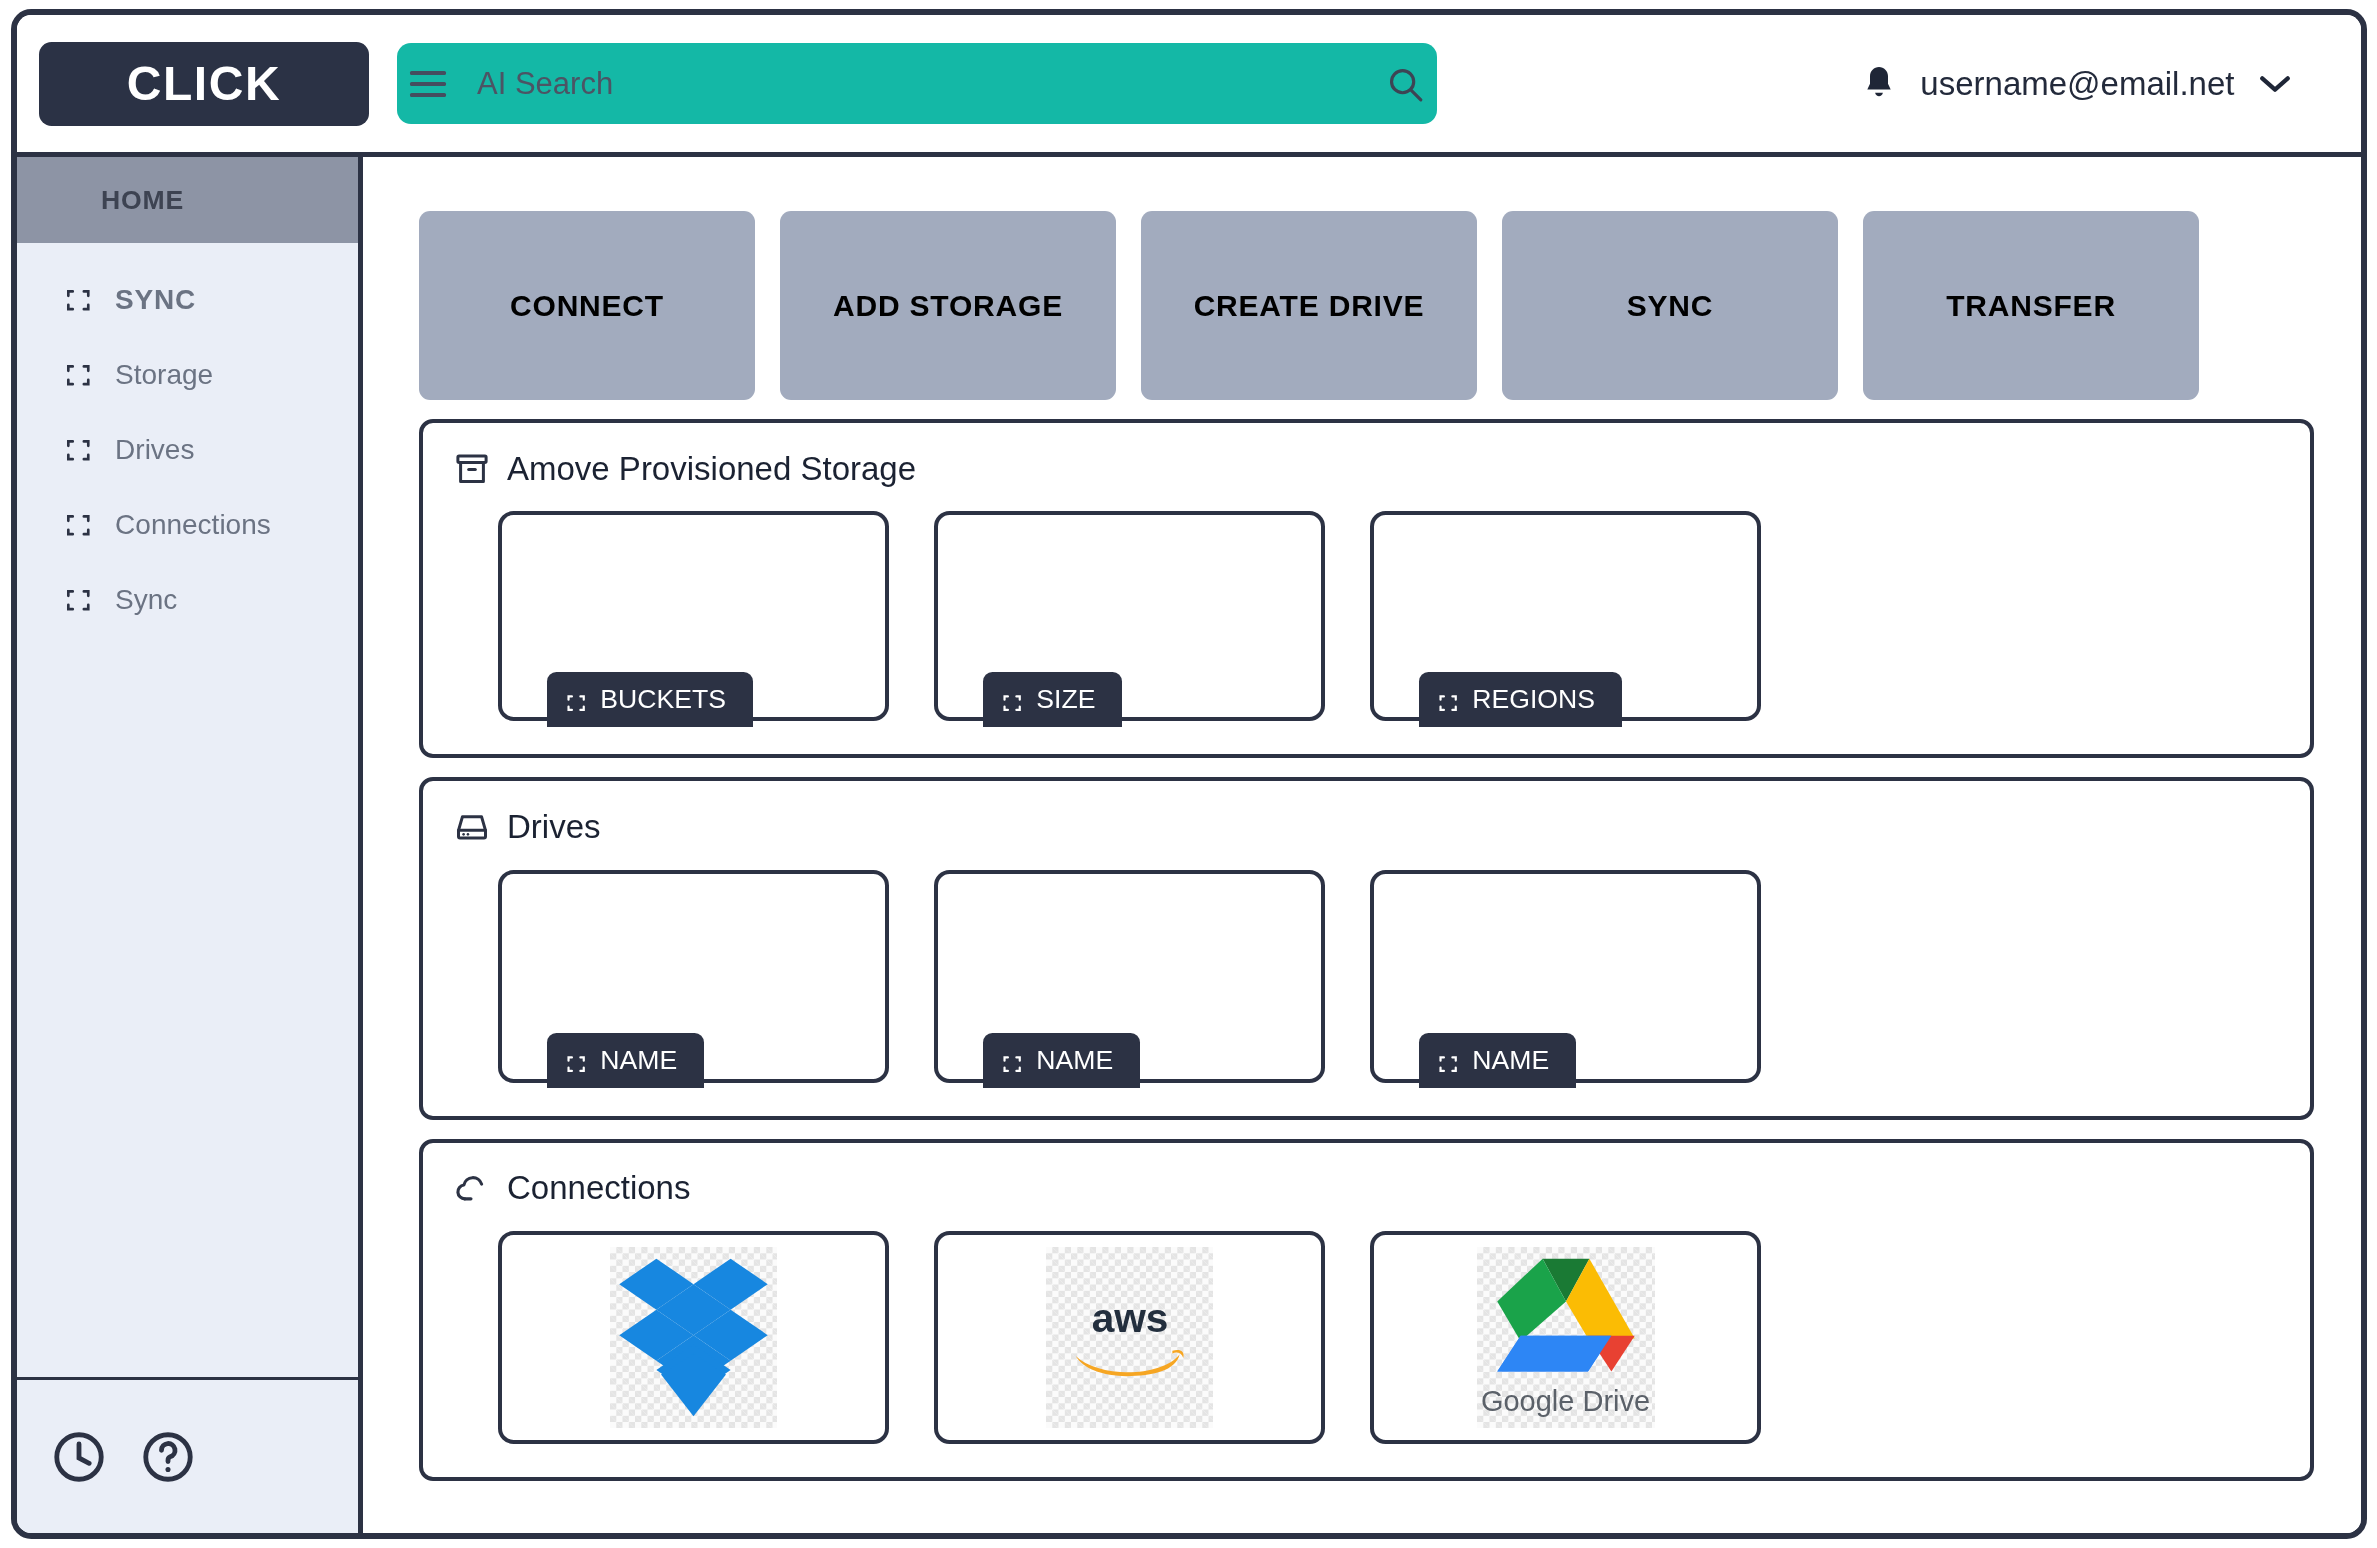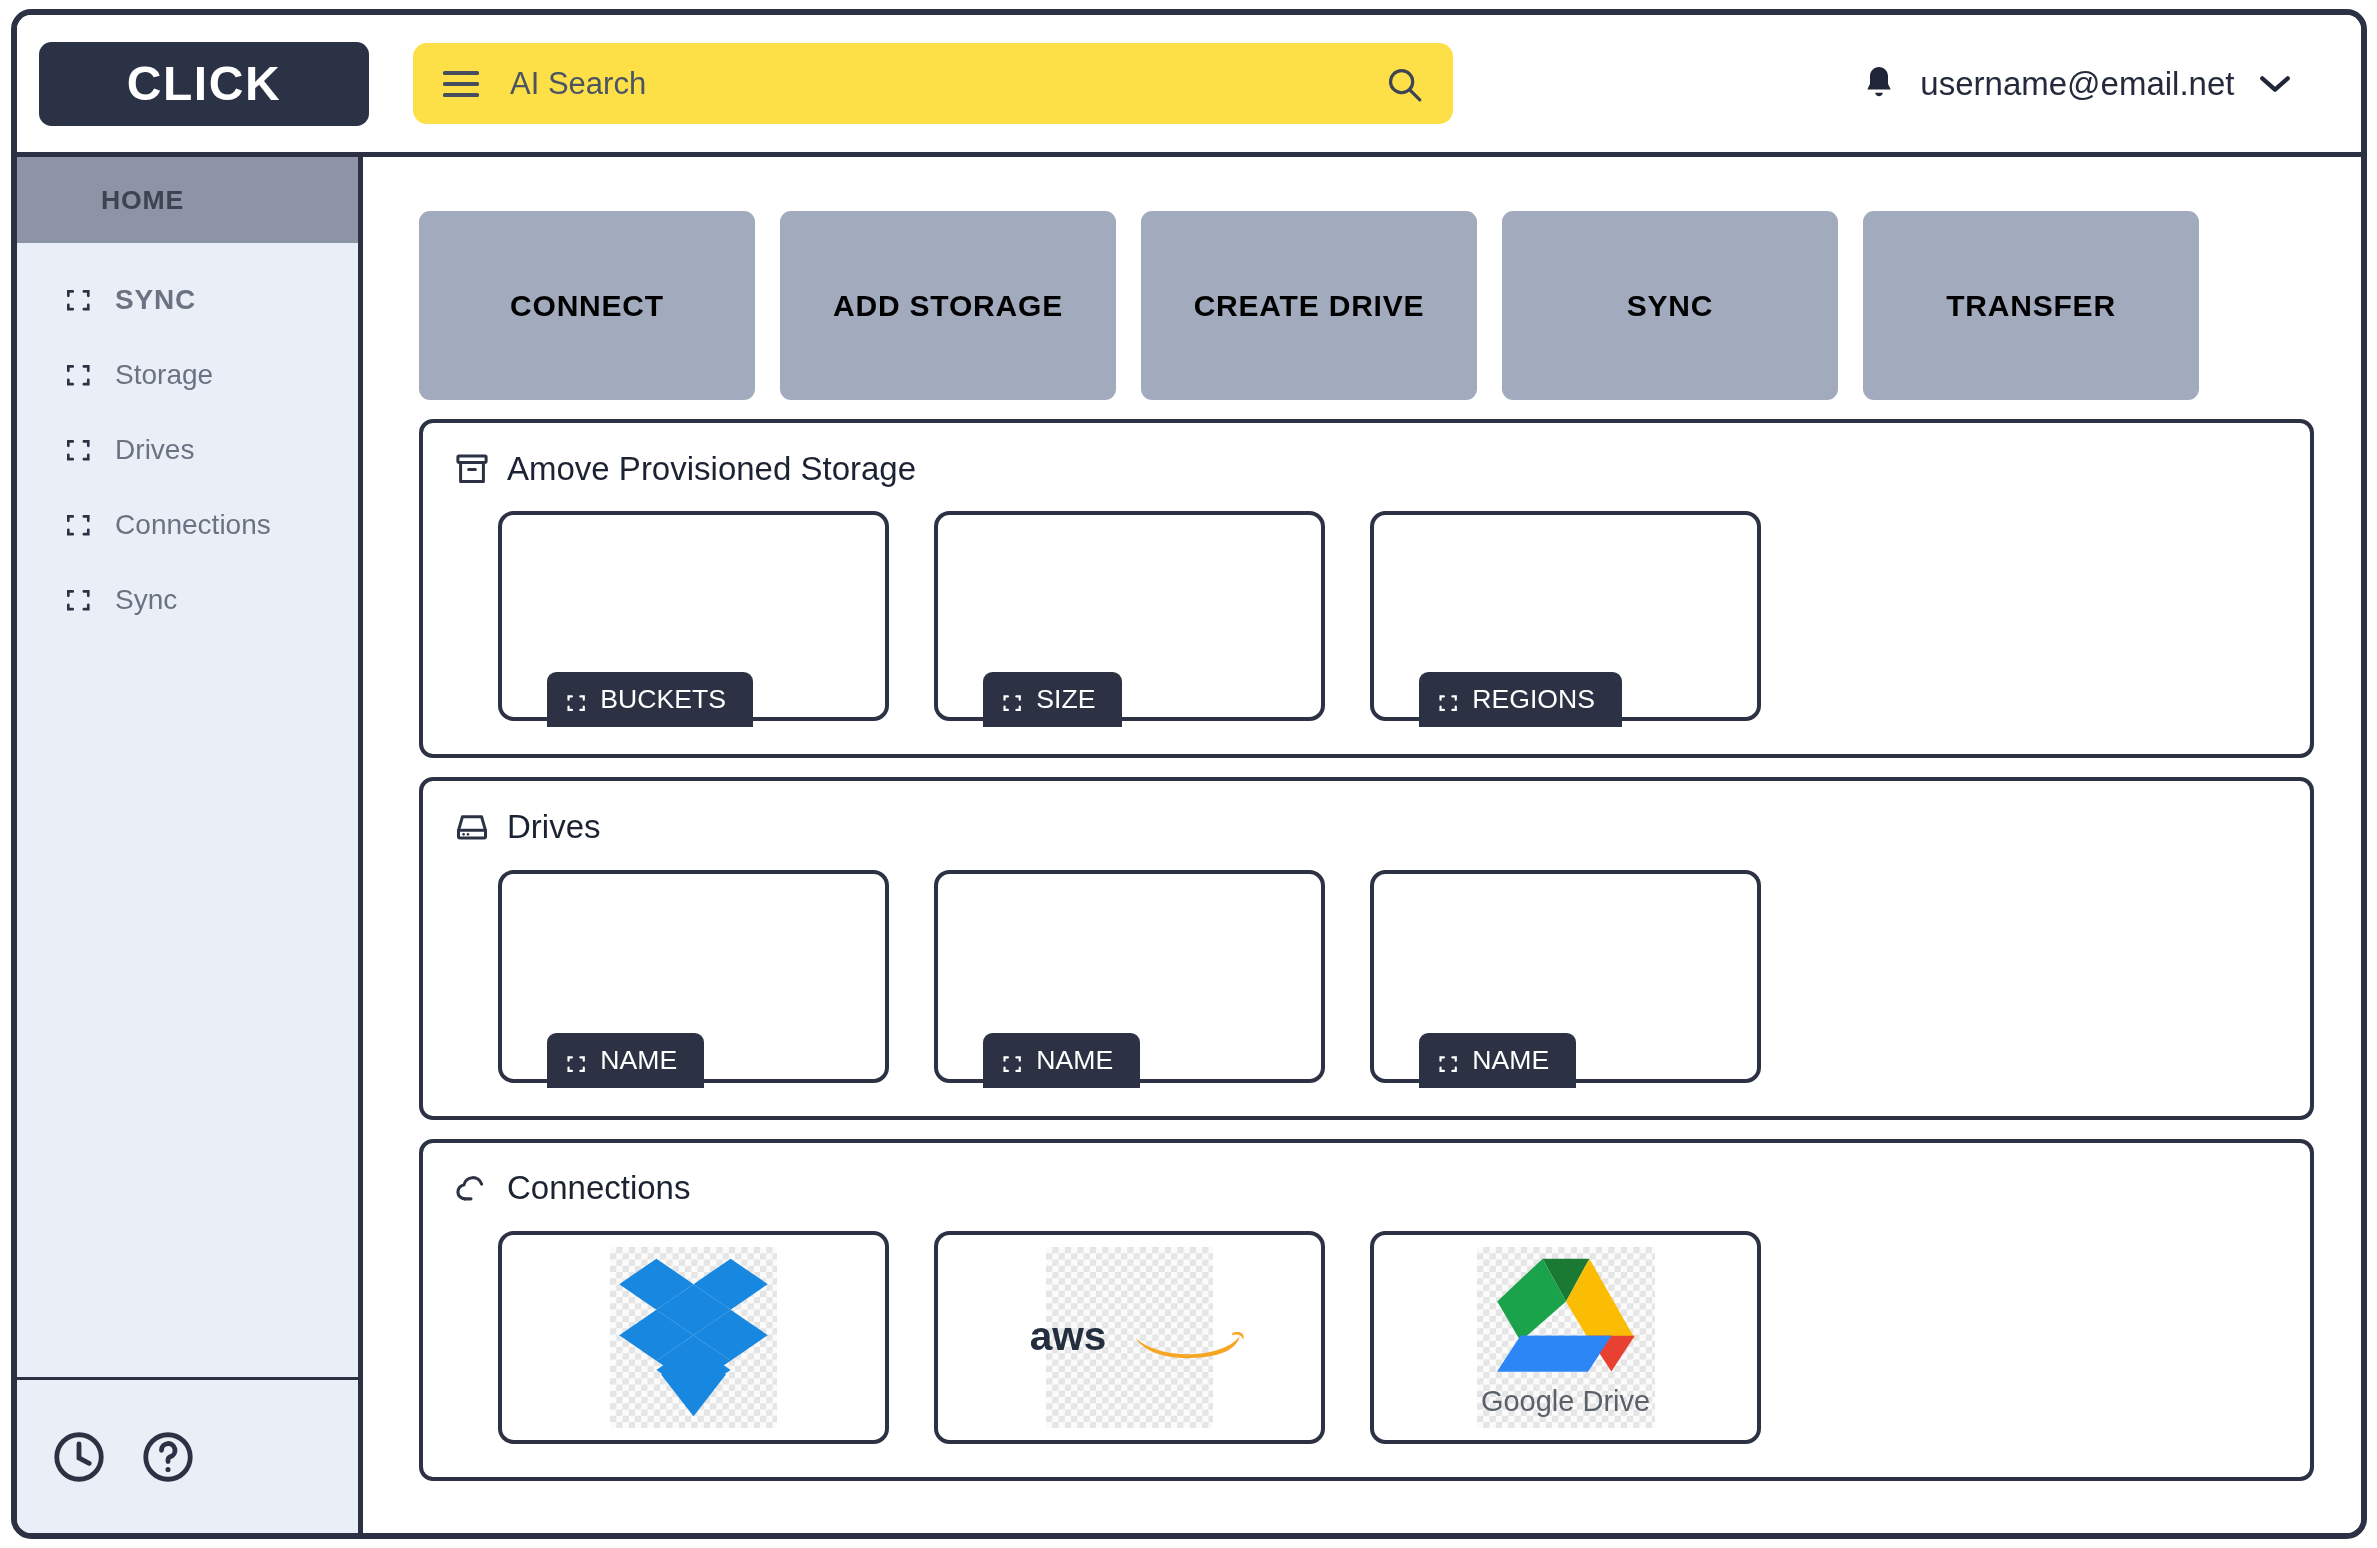--- a/index.html
+++ b/index.html
@@ -42,27 +42,27 @@
     font-size: 48px;
     font-weight: bold;
     letter-spacing: 1.6px;
     display: flex;
     align-items: center;
     justify-content: center;
     flex: 0 0 auto;
   }
 
   .searchbar {
-    margin-left: 44px;
+    margin-left: 28px;
     width: 1040px; height: 81px;
-    background: #fde047;
+    background: #14b8a6;
     border-radius: 14px;
     display: flex;
     align-items: center;
-    padding: 0 30px;
+    padding: 0 13px;
     flex: 0 0 auto;
   }
   .hamburger {
     width: 36px; height: 26.6px;
     display: flex; flex-direction: column;
     justify-content: space-between;
     flex: 0 0 auto;
   }
   .hamburger span {
     display: block; height: 4.7px; width: 100%;
@@ -223,21 +223,21 @@
     align-items: center;
     justify-content: center;
     background-image:
       linear-gradient(45deg, #e4e4e4 25%, transparent 25%, transparent 75%, #e4e4e4 75%),
       linear-gradient(45deg, #e4e4e4 25%, transparent 25%, transparent 75%, #e4e4e4 75%);
     background-size: 12.5px 12.5px;
     background-position: 0 0, 6.3px 6.3px;
     background-color: #fbfbfb;
   }
   .checker.wide { width: 178px; }
-  .aws-wrap { display: flex; align-items: flex-end; gap: 4.7px; }
+  .aws-wrap { display: flex; flex-direction: column; align-items: center; gap: 4.7px; }
   .gdrive-wrap { display: flex; flex-direction: column; align-items: center; gap: 7.8px; }
   .gdrive-text { font-size: 29px; color: #5b6169; font-family: "Liberation Sans", sans-serif; }
 </style>
 </head>
 <body>
 
 <div class="window">
 
   <div class="header">
 

